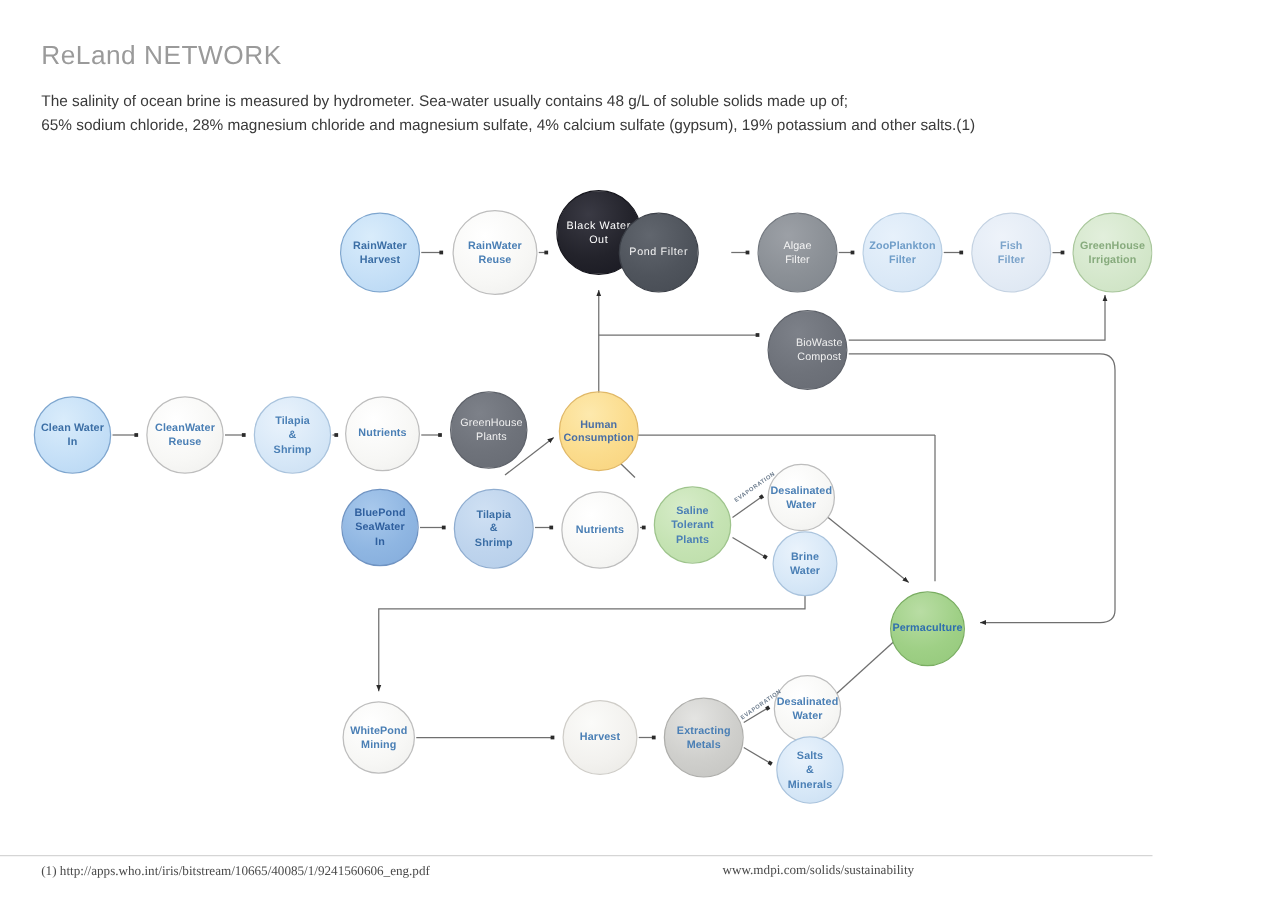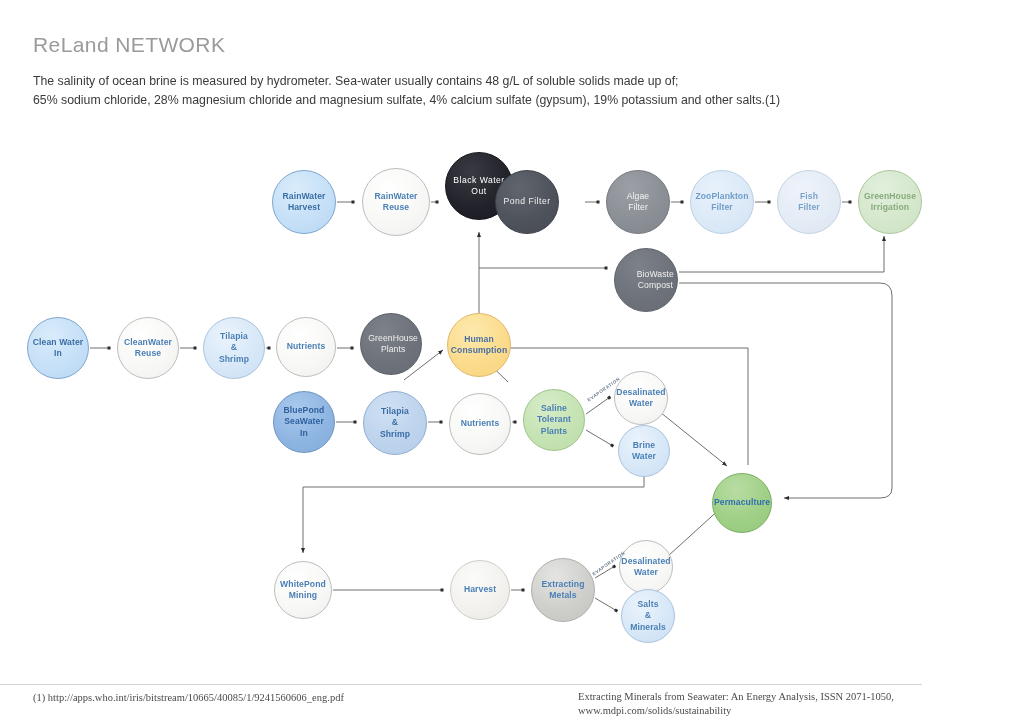--- a/index.html
+++ b/index.html
@@ -372,17 +372,16 @@
         </div>
         <div class="node n-paleblue" style="left: 621px; top: 589px; width: 54px; height: 54px;">
           <span class="lbl">Salts<br>&amp;<br>Minerals</span>
         </div>
       </div>
   </div>
 
   <div class="footer-rule"></div>
   <div id="footnote">(1) http://apps.who.int/iris/bitstream/10665/40085/1/9241560606_eng.pdf</div>
   <div id="source">
-      <span class="line">Extracting Minerals from Seawater: An Energy Analysis, ISSN 2071-1050,</span>
       <span class="line">www.mdpi.com/solids/sustainability</span>
     </div>
 
 </div>
 
 </body></html>

